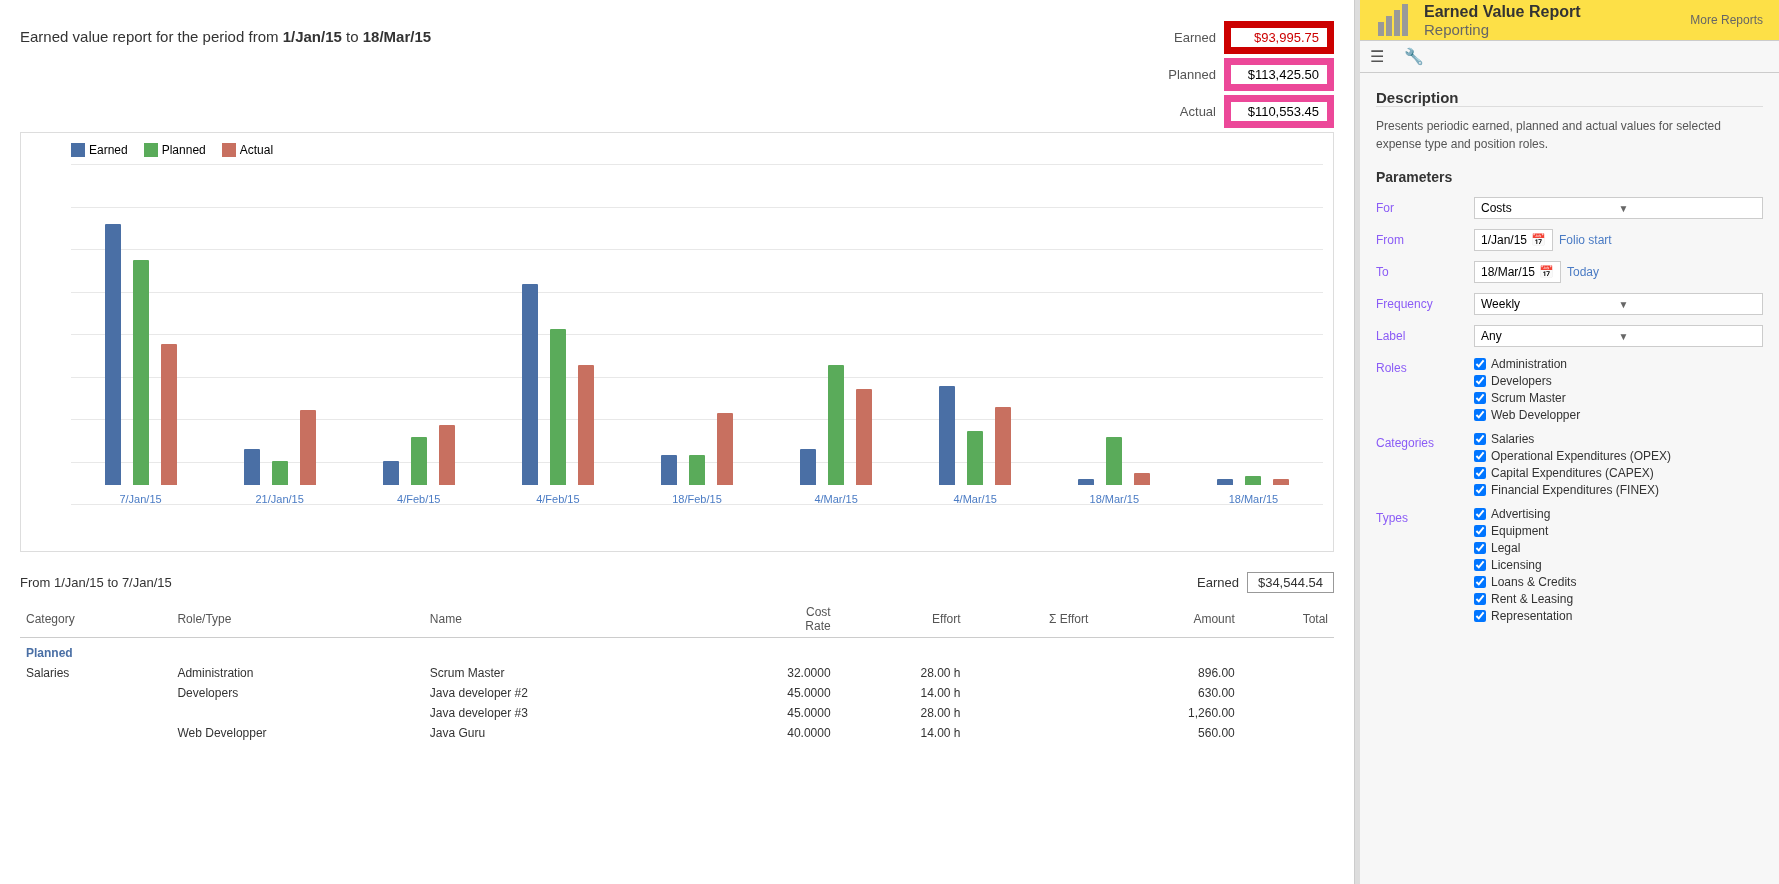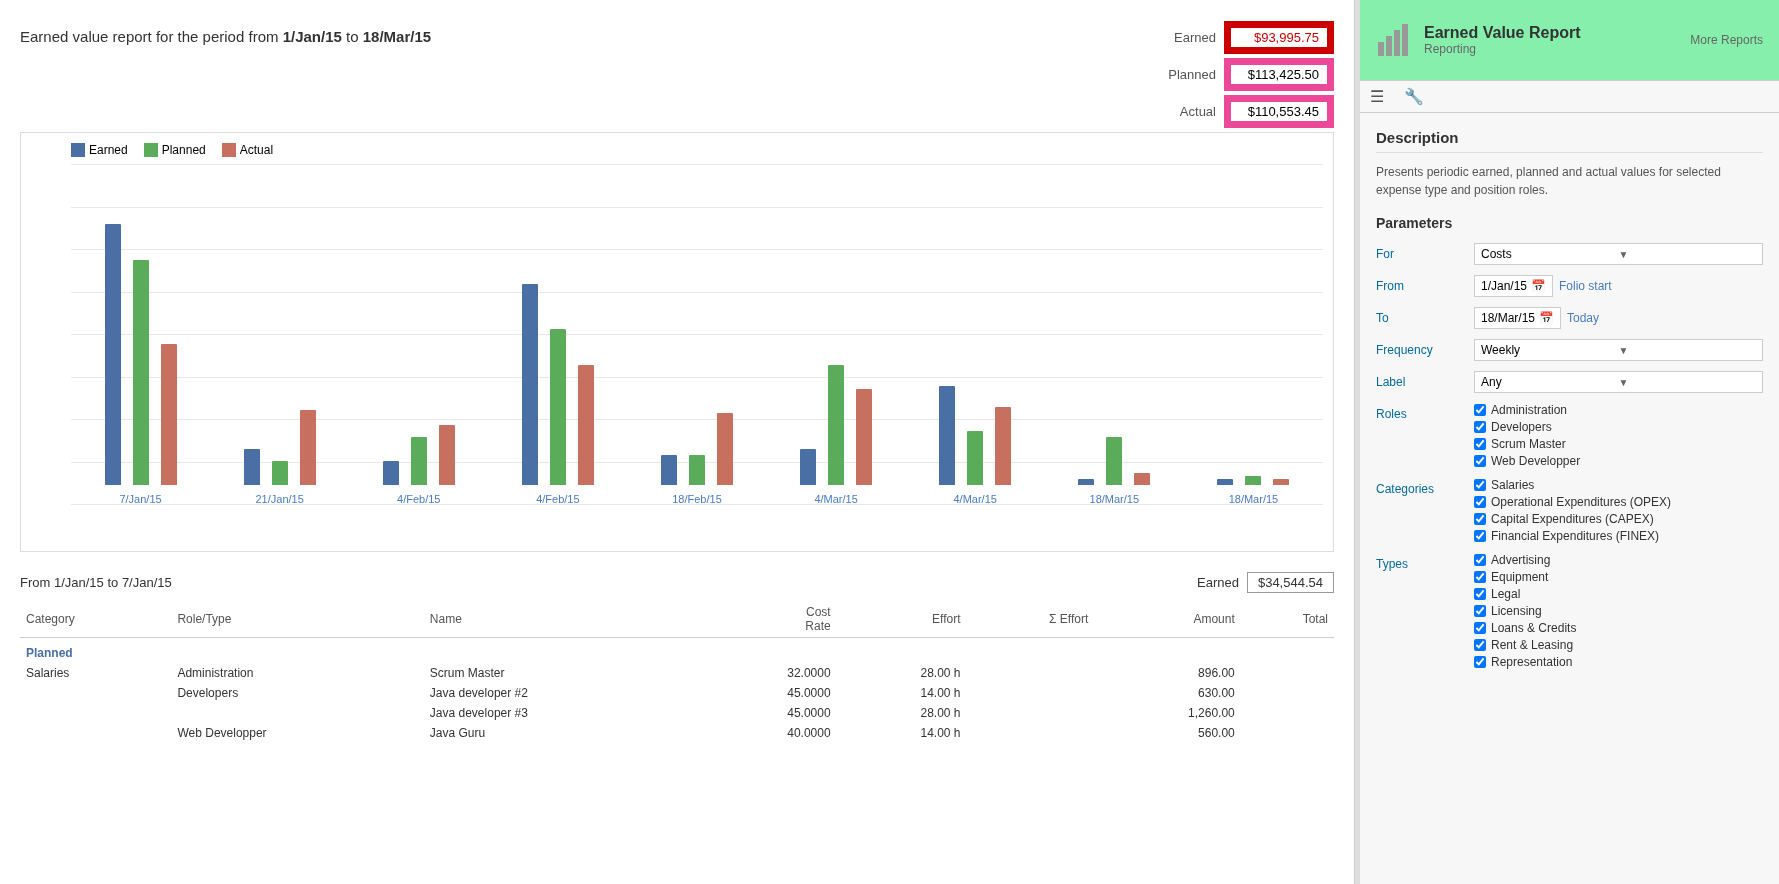--- a/index.html
+++ b/index.html
@@ -191,38 +191,38 @@
 
     
     .right-sidebar {
       width: 420px;
       background: #f7f7f7;
       border-left: 1px solid #ddd;
       overflow-y: auto;
     }
 
     .sidebar-top-bar {
-      background: #86efac;
+      background: #fde047;
       border-bottom: 1px solid #ccc;
-      padding: 22px 16px;
+      padding: 2px 16px;
       display: flex;
       align-items: center;
       gap: 12px;
     }
     .sidebar-icon {
       width: 36px;
       height: 36px;
       display: flex;
       align-items: center;
       justify-content: center;
     }
 
     .sidebar-title-block { flex: 1; }
     .sidebar-main-title { font-size: 16px; color: #333; font-weight: bold; }
-    .sidebar-subtitle { font-size: 12px; color: #666; }
+    .sidebar-subtitle { font-size: 15px; color: #666; }
     .more-reports { font-size: 12px; color: #666; cursor: pointer; }
 
     .sidebar-controls {
       display: flex;
       border-bottom: 1px solid #ccc;
     }
     .sidebar-control-btn {
       padding: 6px 10px;
       background: none;
       border: none;
@@ -233,21 +233,20 @@
 
     .sidebar-content {
       padding: 16px;
     }
 
     .section-title {
       font-size: 15px;
       font-weight: bold;
       color: #333;
       margin-bottom: 10px;
-      padding-bottom: 6px;
       border-bottom: 1px solid #ddd;
     }
 
     .description-text {
       font-size: 12px;
       color: #555;
       line-height: 1.5;
       margin-bottom: 16px;
     }
 
@@ -260,21 +259,21 @@
 
     .param-row {
       display: flex;
       align-items: flex-start;
       margin-bottom: 10px;
       gap: 8px;
     }
     .param-label {
       width: 90px;
       font-size: 12px;
-      color: #0369a1;
+      color: #8b5cf6;
       padding-top: 4px;
       flex-shrink: 0;
     }
     .param-value { flex: 1; }
 
     .select-box {
       display: flex;
       align-items: center;
       border: 1px solid #ccc;
       background: #fff;

